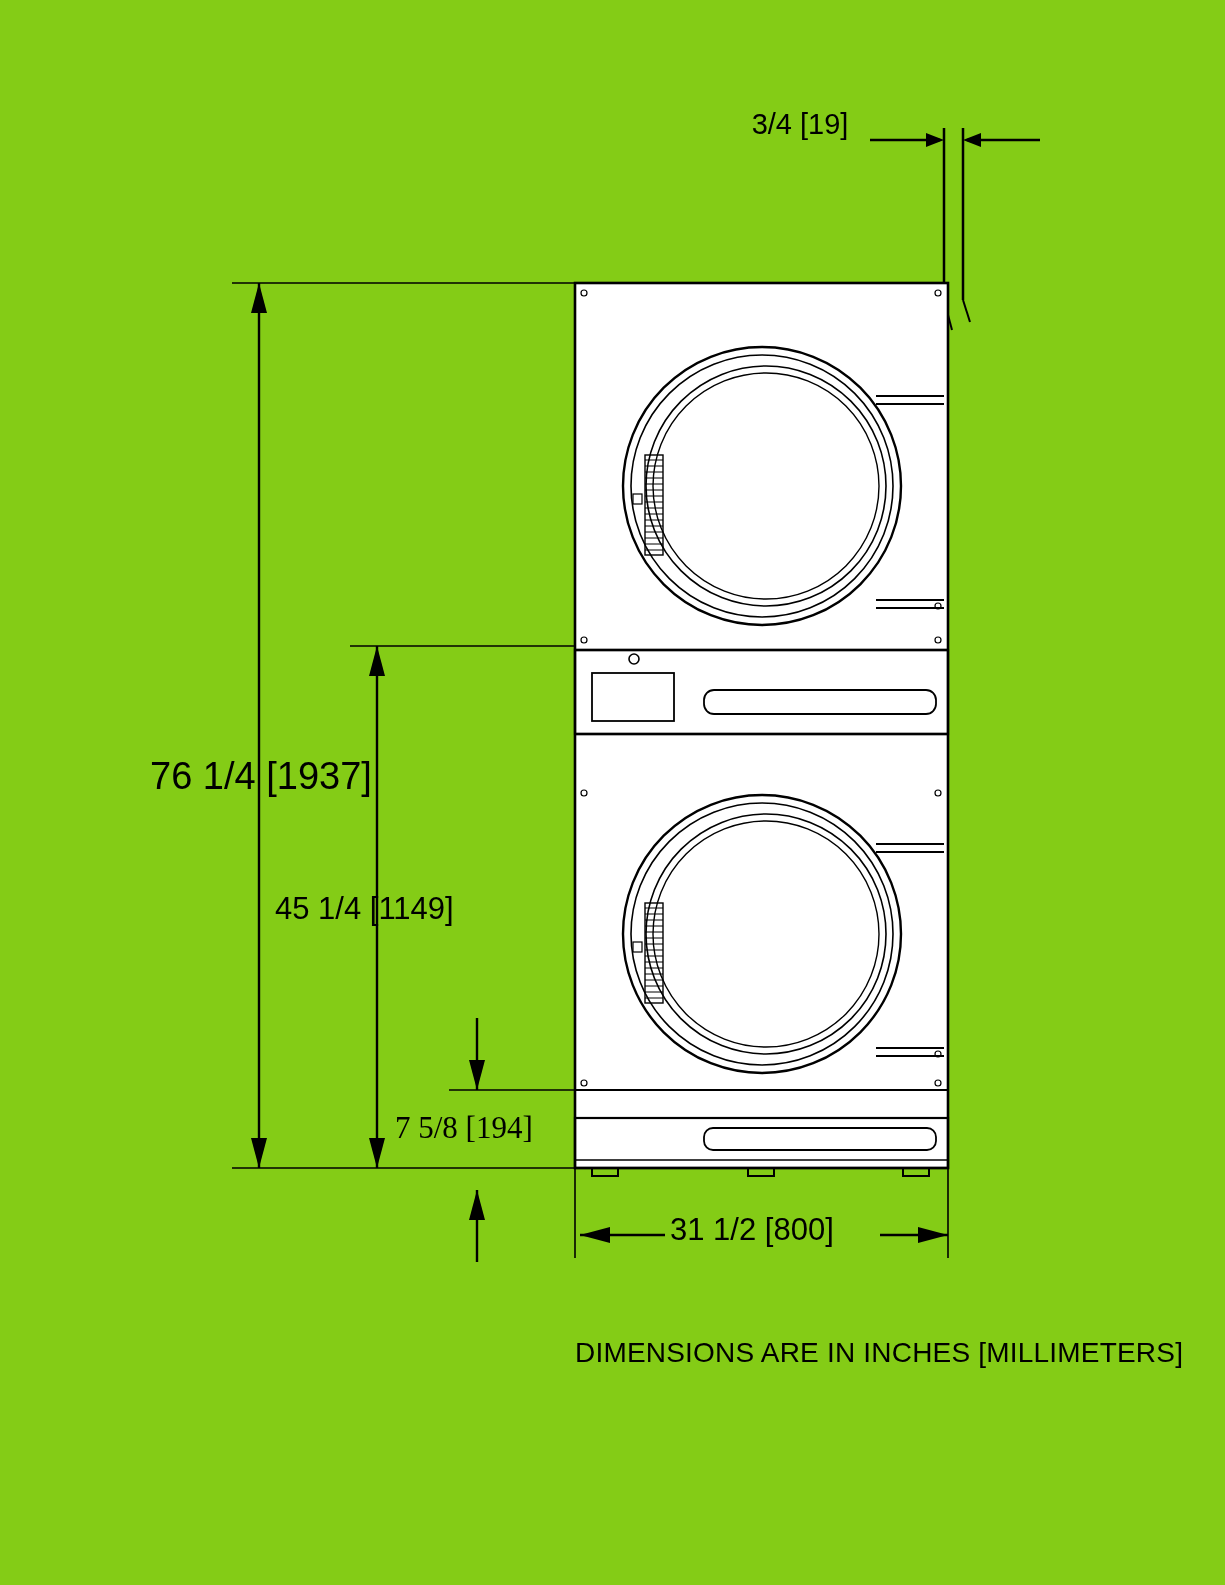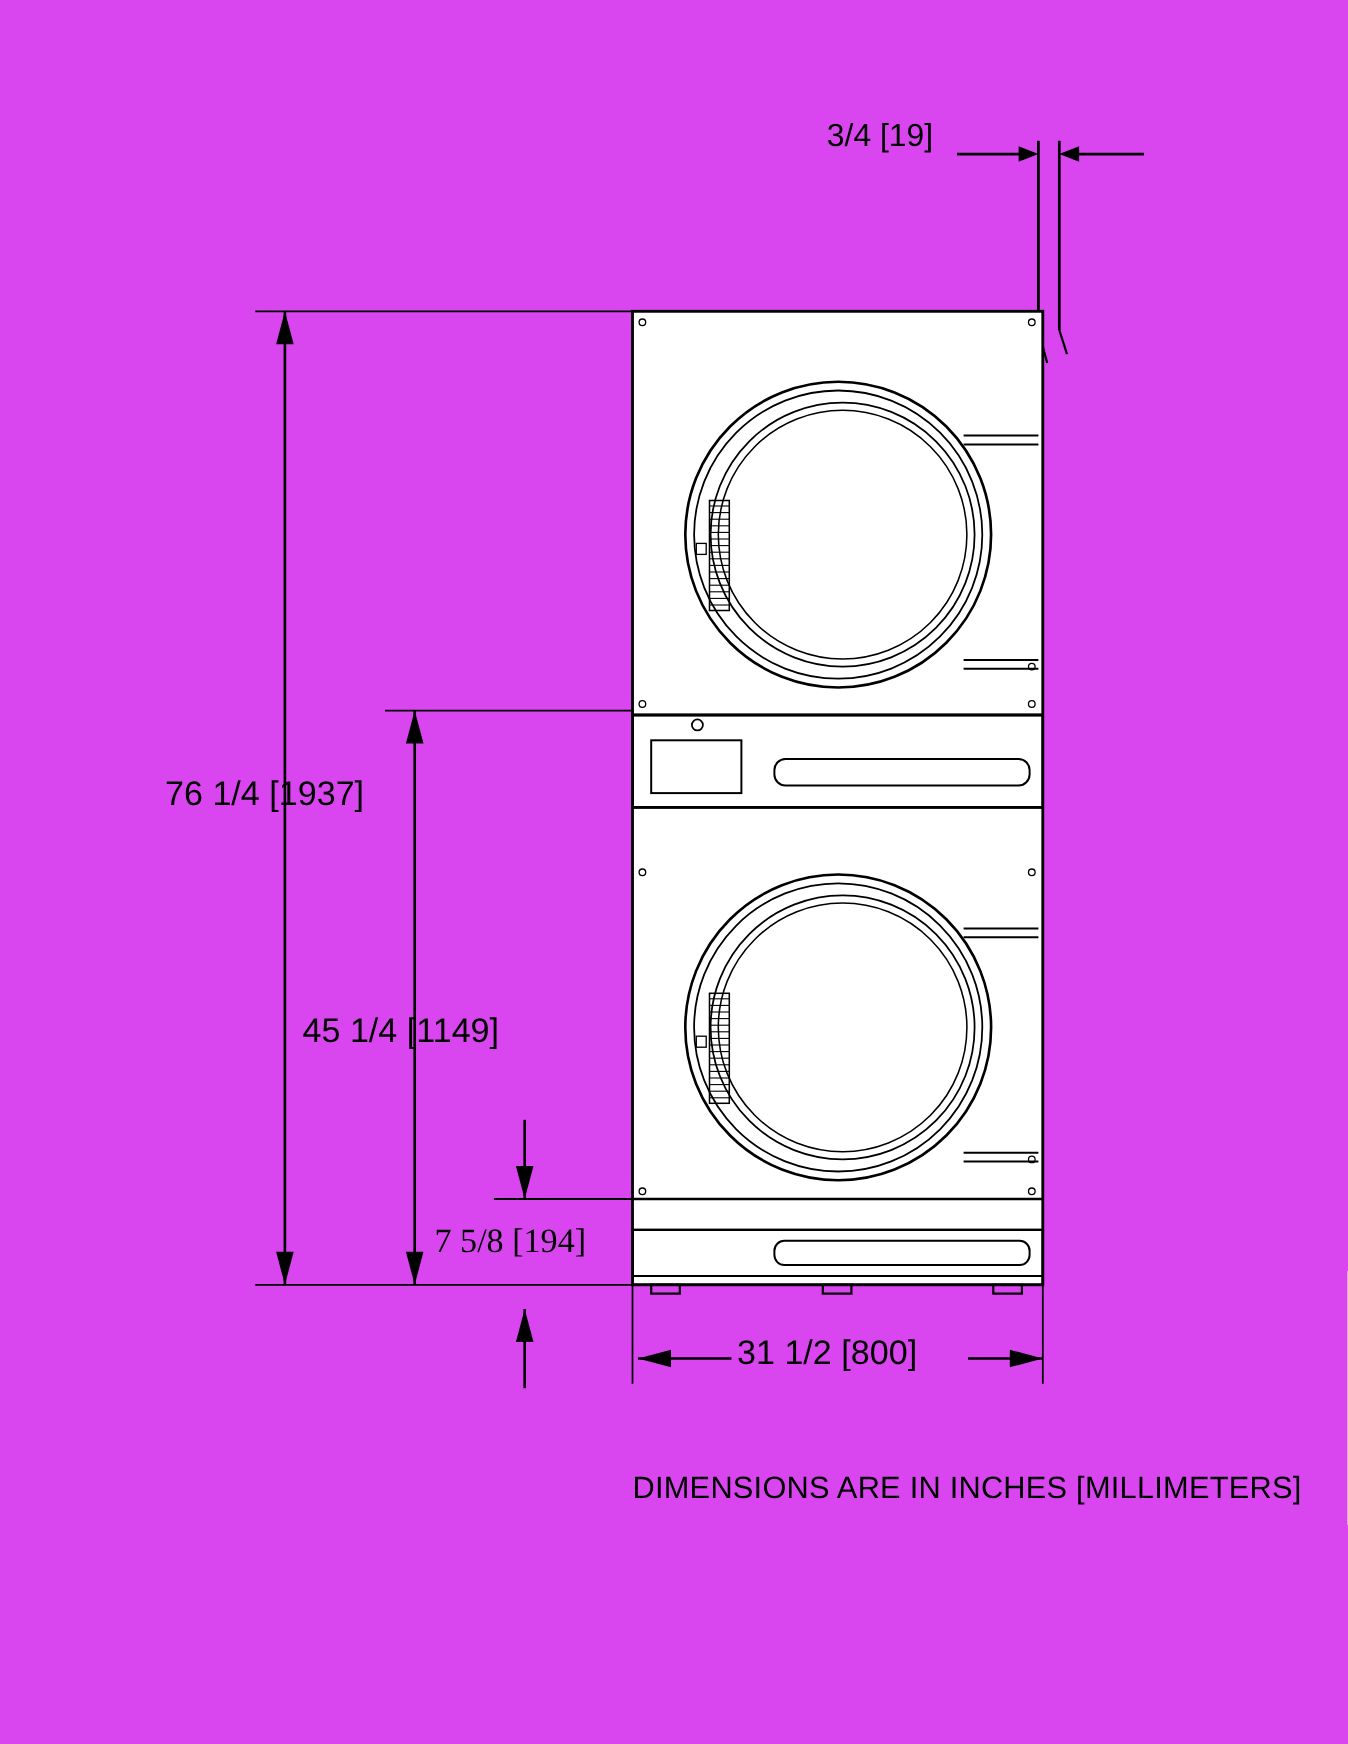--- a/index.html
+++ b/index.html
@@ -9,47 +9,46 @@
   }
   body {
     font-family: "Liberation Sans", sans-serif;
     color: #000000;
   }
   #page {
     position: relative;
     width: 1225px;
     height: 1585px;
     overflow: hidden;
-    background: #d946ef;
+    background: #84cc16;
   }
   .dim-text {
     position: absolute;
     white-space: nowrap;
     font-family: "Liberation Sans", sans-serif;
     color: #000;
   }
   #exhaust-label {
     left: 700px;
     top: 104px;
     width: 200px;
     text-align: center;
     font-size: 29px;
     line-height: 40px;
   }
   #dim-height-overall {
     left: 150px;
-    top: 704px;
-    font-size: 31px;
+    top: 755px;
+    font-size: 38px;
     text-align: center;
   }
   #dim-height-mid {
     left: 275px;
     top: 891px;
     font-size: 31px;
-    margin-top: 28px;
   }
   #dim-height-low {
     left: 395px;
     top: 1110px;
     font-size: 31px;
     font-family: Liberation Serif, serif;
   }
   #dim-width {
     left: 670px;
     top: 1212px;

